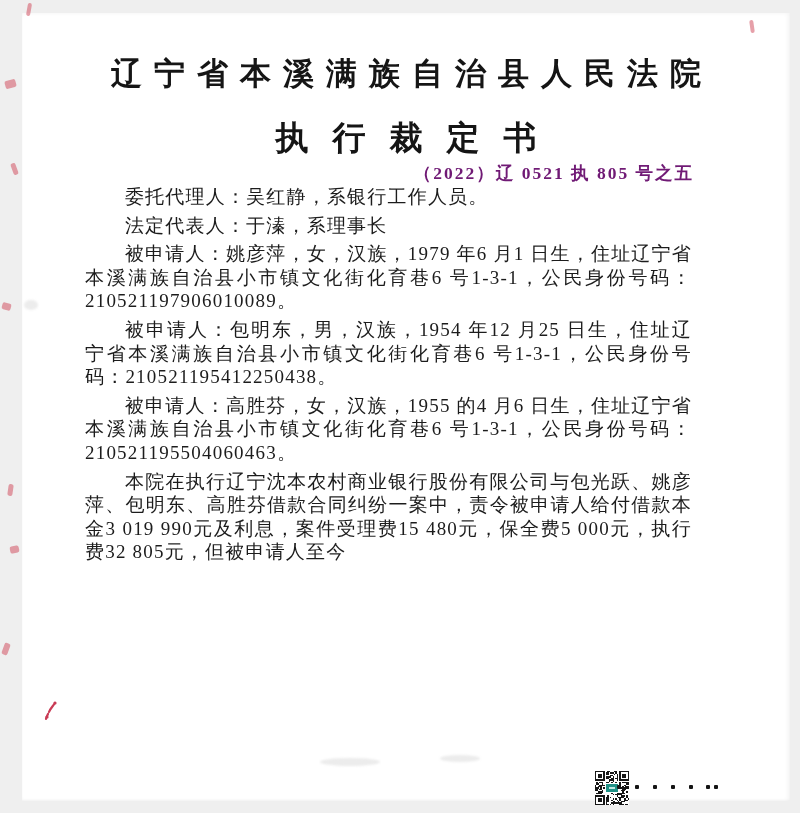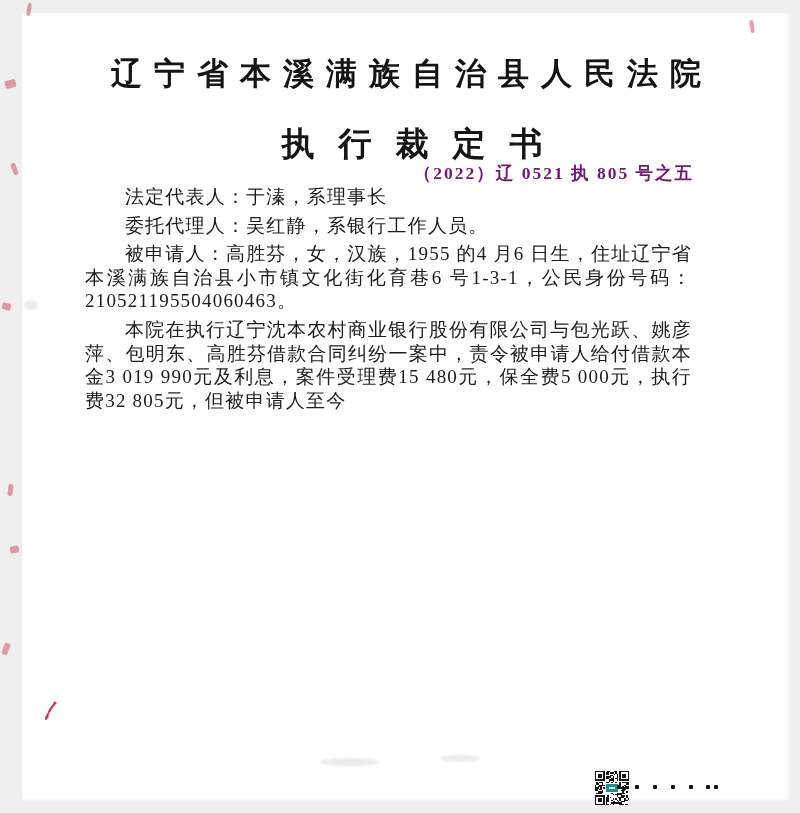--- a/index.html
+++ b/index.html
@@ -16,21 +16,21 @@
     box-shadow:inset -2px 0 4px rgba(0,0,0,.05), inset 0 -1px 2px rgba(0,0,0,.03);
   }
   .court-name{
     position:absolute;top:40px;left:0;width:100%;
     text-align:center;font-size:31px;font-weight:bold;color:#151515;
     letter-spacing:12px;text-indent:12px;margin:0;
   }
   .doc-title{
     position:absolute;top:103px;left:0;width:100%;
     text-align:center;font-size:33px;font-weight:bold;color:#151515;
-    letter-spacing:24px;text-indent:24px;margin:6px;
+    letter-spacing:24px;text-indent:24px;margin:0;
   }
   .case-number{
     position:absolute;top:148px;right:96px;
     font-size:17.5px;color:#701a75;letter-spacing:2px;font-weight:bold;
   }
   .body-text{
     position:absolute;left:63px;top:172px;width:607px;
     font-size:19px;line-height:23.6px;color:#1c1c1c;
     letter-spacing:1.2px;text-align:justify;
   }
@@ -48,22 +48,24 @@
 
   <div class="page">
 
     <h1 class="court-name">辽宁省本溪满族自治县人民法院</h1>
 
     <h2 class="doc-title">执行裁定书</h2>
 
     <div class="case-number">（2022）辽 0521 执 805 号之五</div>
 
     <div class="body-text" id="body-paragraphs">
+        <p>委托代理人：吴红静，系银行工作人员。</p>
         <p>法定代表人：于溱，系理事长</p>
-        <p>委托代理人：吴红静，系银行工作人员。</p>
+        <p>被申请人：姚彦萍，女，汉族，1979 年6 月1 日生，住址辽宁省本溪满族自治县小市镇文化街化育巷6 号1-3-1，公民身份号码：210521197906010089。</p>
+        <p>被申请人：包明东，男，汉族，1954 年12 月25 日生，住址辽宁省本溪满族自治县小市镇文化街化育巷6 号1-3-1，公民身份号码：210521195412250438。</p>
         <p>被申请人：高胜芬，女，汉族，1955 的4 月6 日生，住址辽宁省本溪满族自治县小市镇文化街化育巷6 号1-3-1，公民身份号码：210521195504060463。</p>
         <p>本院在执行辽宁沈本农村商业银行股份有限公司与包光跃、姚彦萍、包明东、高胜芬借款合同纠纷一案中，责令被申请人给付借款本金3 019 990元及利息，案件受理费15 480元，保全费5 000元，执行费32 805元，但被申请人至今</p>
       </div>
 
     <div class="footer-qr">
       <svg id="qr-svg" width="34" height="34" viewBox="0 0 25 25" shape-rendering="crispEdges">
           <rect x="0" y="0" width="25" height="25" fill="#ffffff"></rect>
           <rect x="9" y="0" width="1" height="1" fill="#161616"></rect>
           <rect x="10" y="0" width="1" height="1" fill="#161616"></rect>
           <rect x="14" y="0" width="1" height="1" fill="#161616"></rect>

